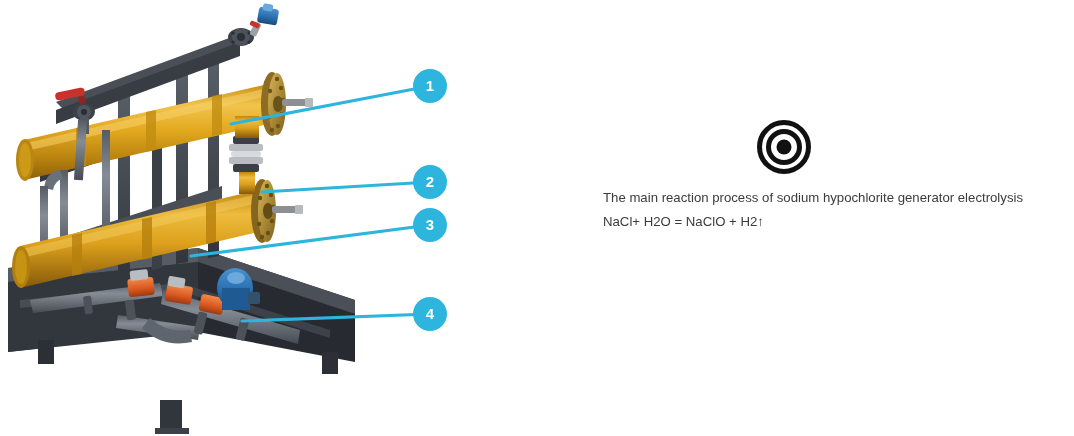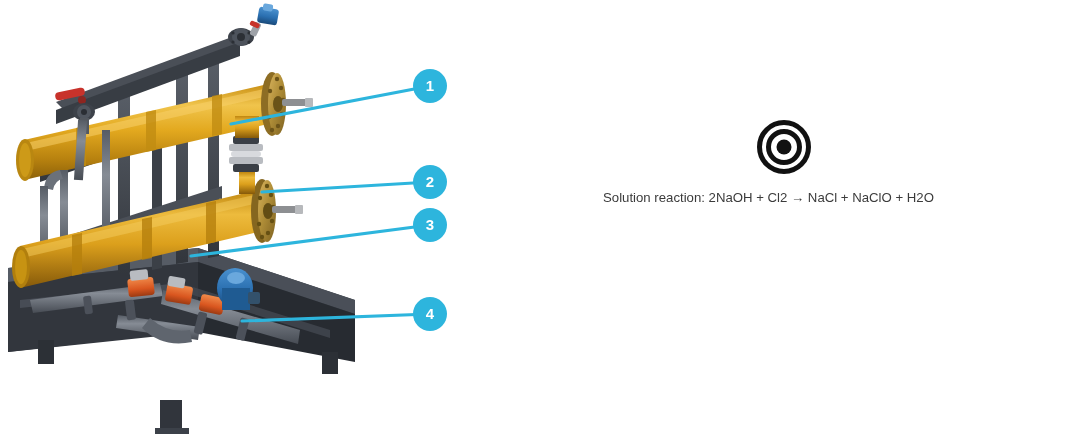--- a/index.html
+++ b/index.html
@@ -326,17 +326,18 @@
 
     <div id="logo-mark">
       <svg width="54" height="54" viewBox="0 0 54 54">
         <circle cx="27" cy="27" r="24.5" fill="none" stroke="#111111" stroke-width="5"></circle>
         <circle cx="27" cy="27" r="15.5" fill="none" stroke="#111111" stroke-width="5"></circle>
         <circle cx="27" cy="27" r="7.5" fill="#111111"></circle>
       </svg>
     </div>
 
     <div id="description">
-      <span class="line">Solution reaction: 2NaOH + Cl2 → NaCl + NaClO + H2O</span>
+      <span class="line">The main reaction process of sodium hypochlorite generator electrolysis</span>
+      <span class="line">NaCl+ H2O = NaClO + H2↑</span>
     </div>
 
   </div>
 </div>
 
 </body></html>

